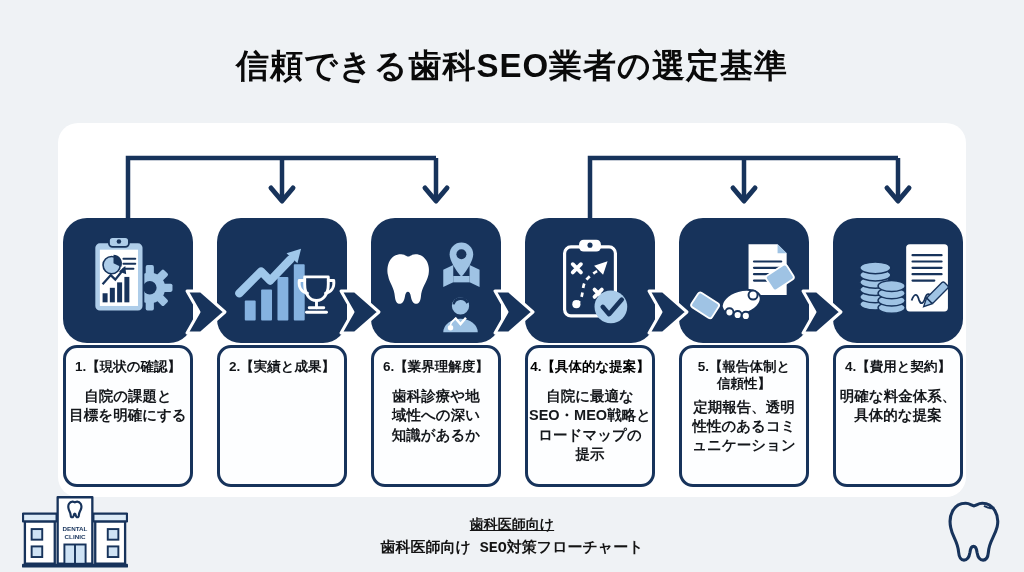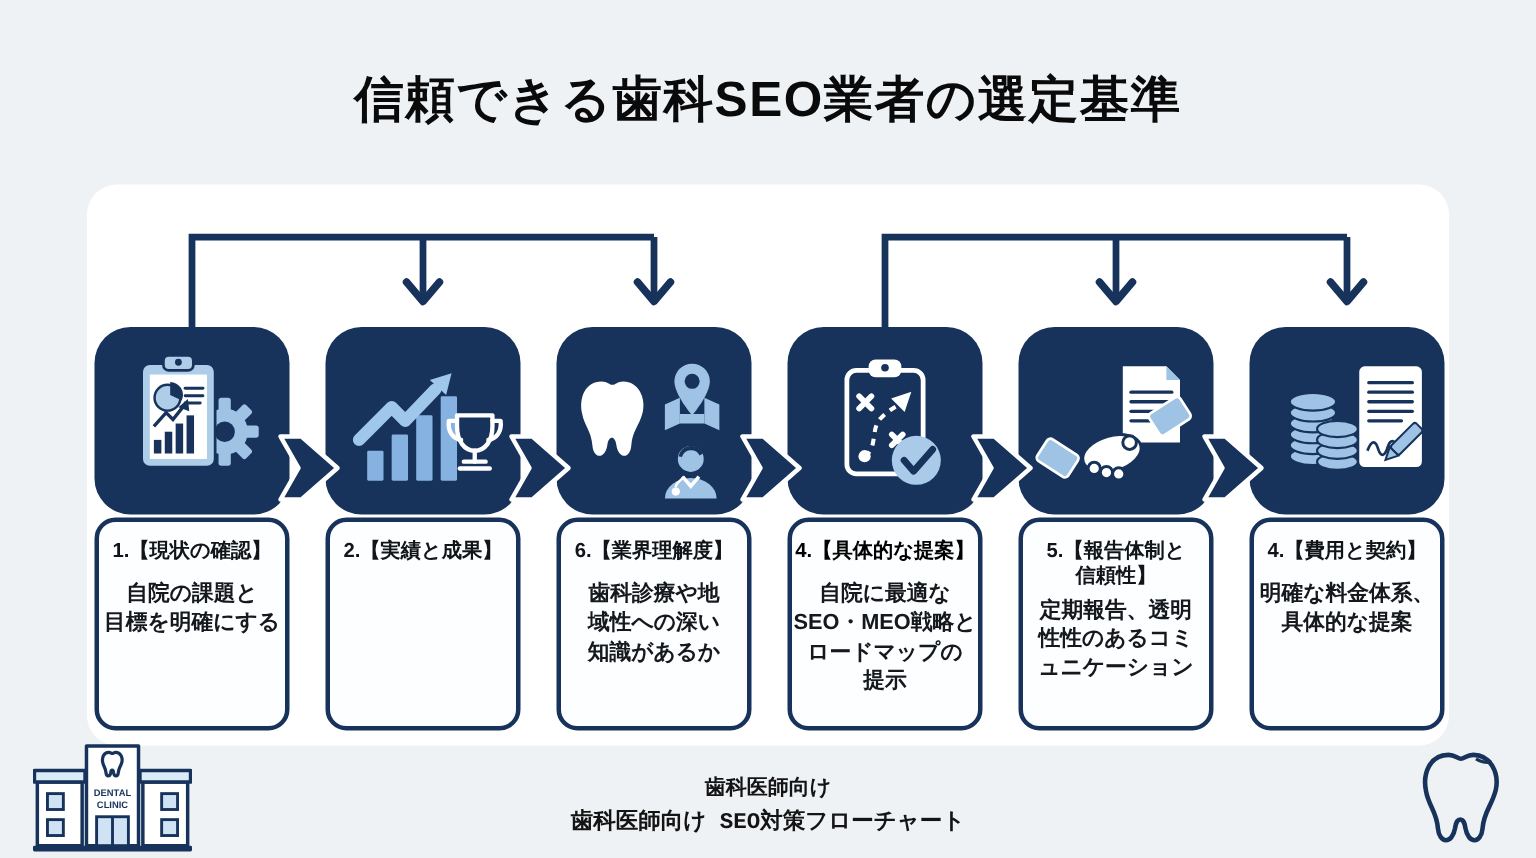--- a/index.html
+++ b/index.html
@@ -38,21 +38,21 @@
   .col4 .card-heading{color:#000000;}
   .card-body{
     margin-top:12px;font-size:14.5px;font-weight:700;color:#15181c;
     text-align:center;line-height:1.32;white-space:pre-line;
   }
   .col5 .card-body{margin-top:5px;}
   .chevron{position:absolute;top:287px;width:44px;height:50px;}
   .ch1{left:184px}.ch2{left:338px}.ch3{left:492px}.ch4{left:646px}.ch5{left:800px}
   .footer-line1{
     position:absolute;top:516px;left:0;width:1024px;text-align:center;
-    font-size:14px;font-weight:700;color:#141414;
+    font-size:14px;font-weight:700;color:#141414;text-decoration:underline;
   }
   .footer-line2{
     position:absolute;top:538px;left:0;width:1024px;text-align:center;
     font-size:15px;font-weight:700;color:#141414;font-family:Liberation Mono, monospace;
   }
   .clinic{position:absolute;left:22px;top:492px;}
   .tooth-corner{position:absolute;left:946px;top:498px;}
 </style>
 </head>
 <body>

